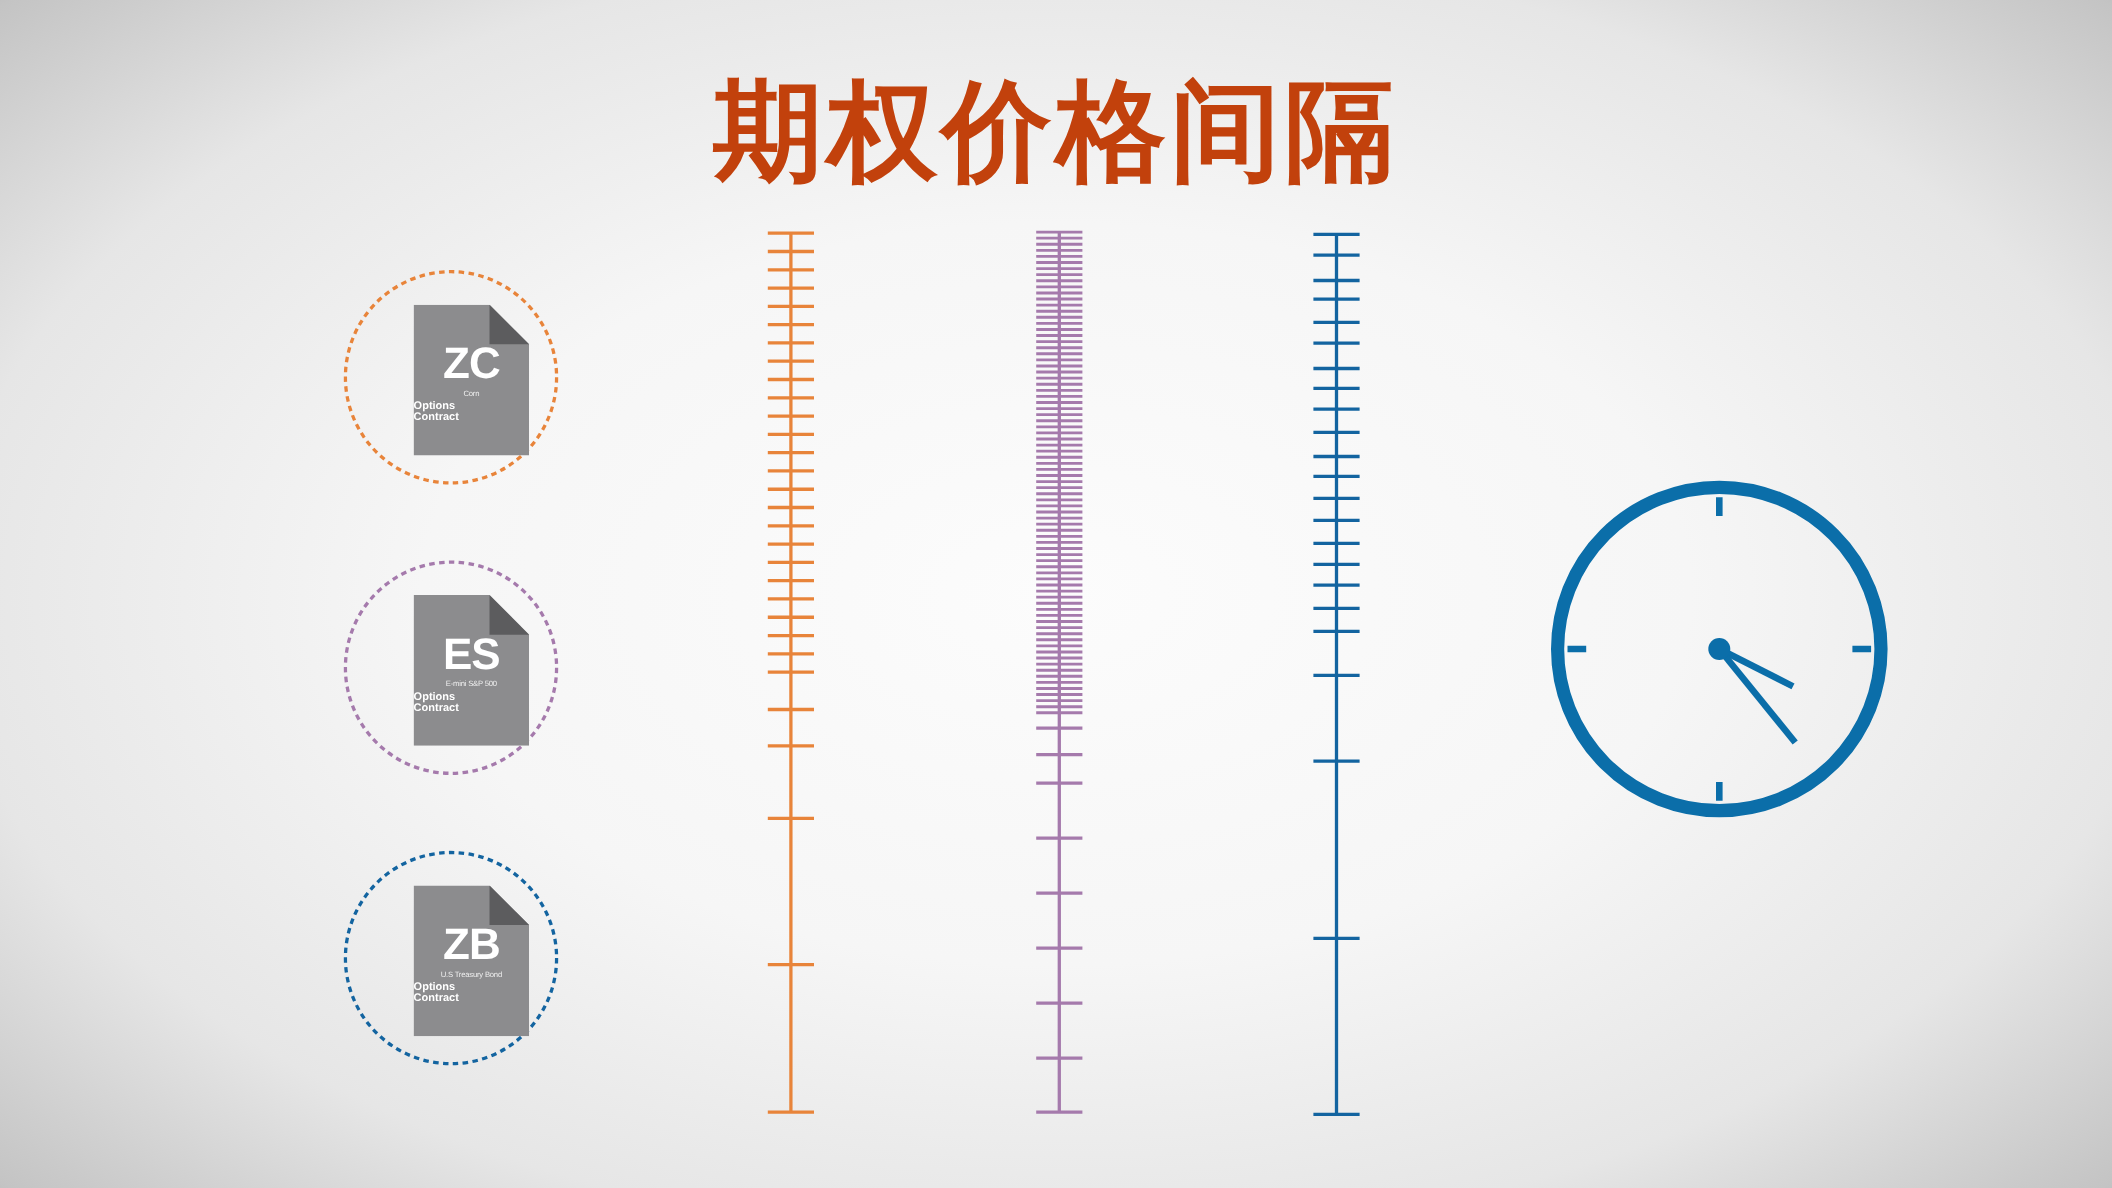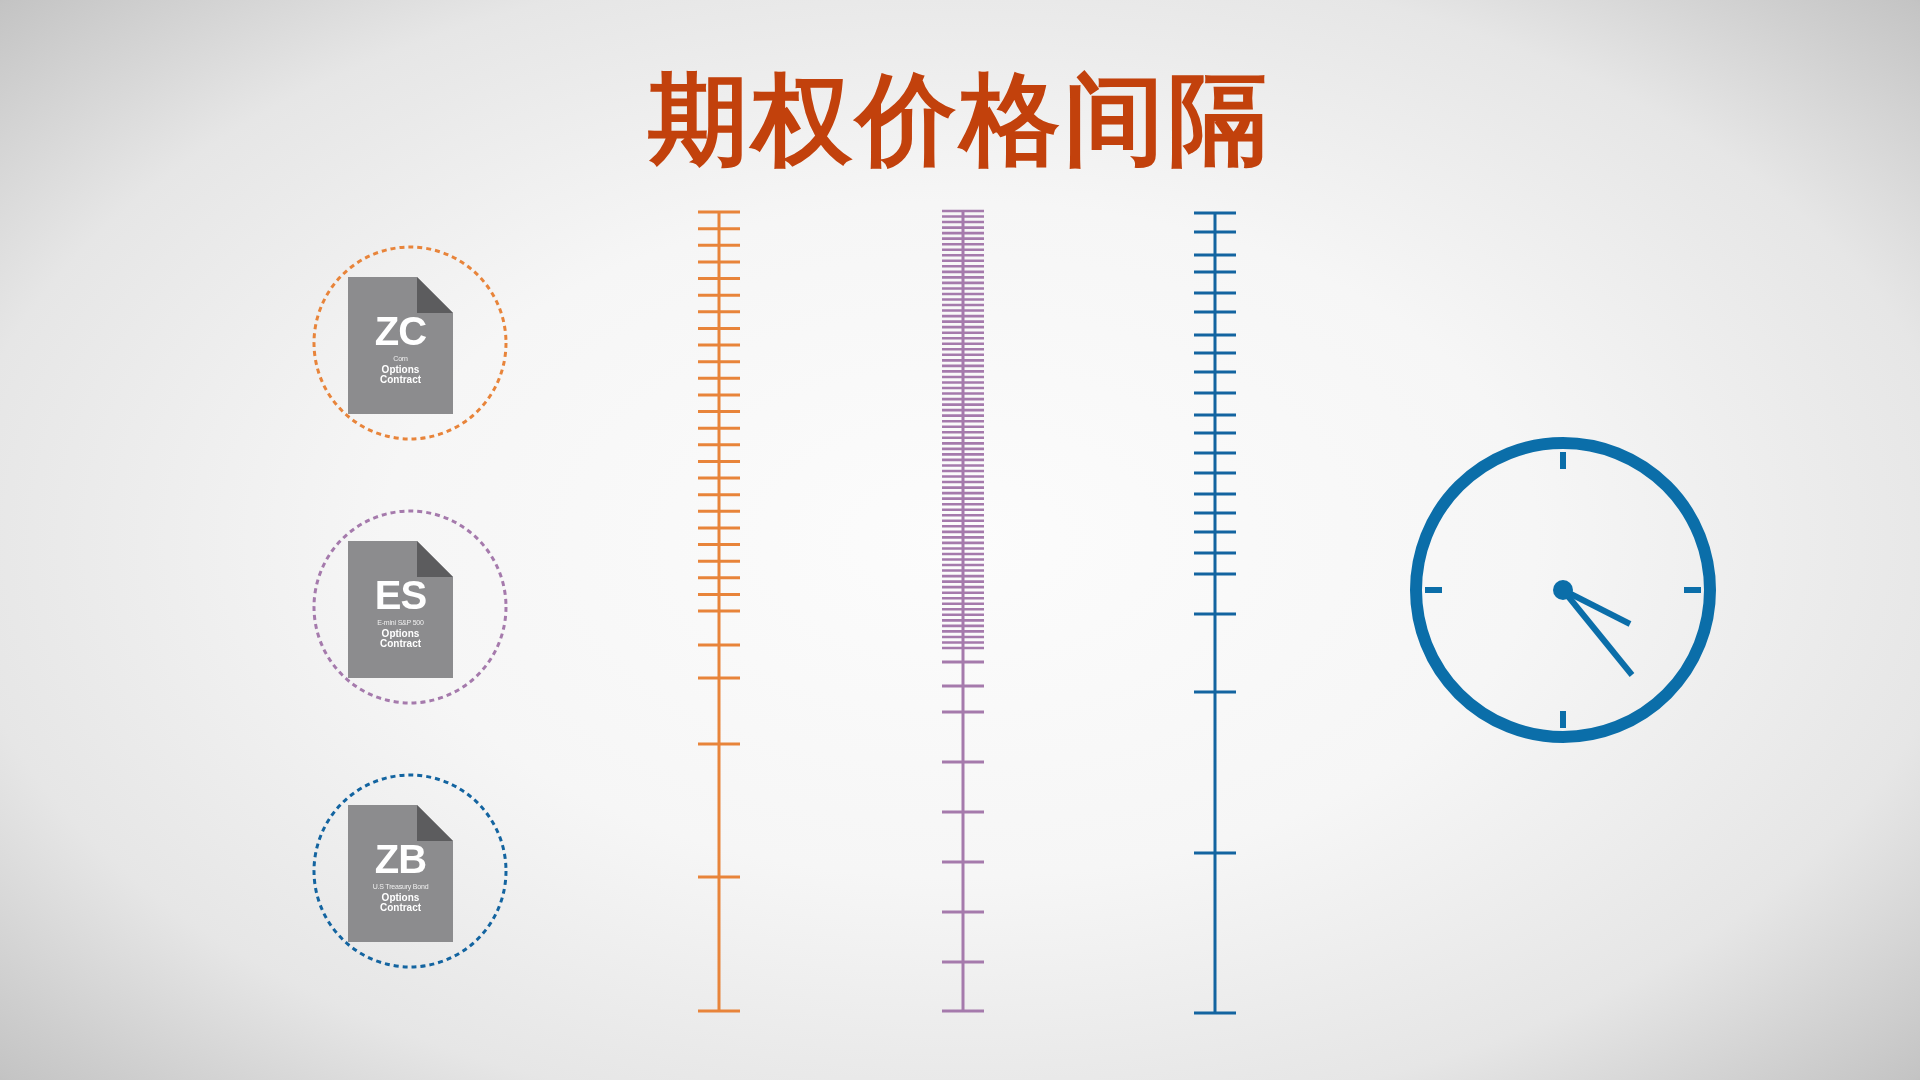--- a/index.html
+++ b/index.html
@@ -12,33 +12,33 @@
     position:absolute; left:0; width:1920px; top:62px; text-align:center;
     font-family: "DejaVu Sans", "Liberation Sans", sans-serif;
     font-size:100px; font-weight:bold; letter-spacing:4px; line-height:115px;
   }
   .badge {
     position:absolute; width:196px; height:196px; border-radius:50%;
     box-sizing:border-box;
   }
   .badge svg.ring { position:absolute; left:0; top:0; }
   .doc {
-    position:absolute; left:36px; top:32px; width:105px; height:137px;
+    position:absolute; left:64px; top:32px; width:105px; height:137px;
   }
   .doc svg { position:absolute; left:0; top:0; }
   .doc .code {
     position:absolute; left:0; width:105px; top:34px; text-align:center;
     color:#fff; font-weight:bold; font-size:40px; line-height:40px; letter-spacing:-1px;
   }
   .doc .name {
     position:absolute; left:0; width:105px; top:77px; text-align:center;
     color:#f0f0f0; font-size:7px; line-height:9px; letter-spacing:-0.2px;
   }
   .doc .kind {
-    position:absolute; left:0; width:105px; top:88px; text-align:center;
+    position:absolute; left:0; width:105px; top:88px; text-align:left;
     color:#fff; font-weight:bold; font-size:10px; line-height:10px;
   }
   .ladder { position:absolute; left:0; top:0; }
   .clock { position:absolute; left:1405px; top:432px; }
 </style>
 </head>
 <body>
 
 <div class="title" style="color: #c2410c;">期权价格间隔</div>
 

